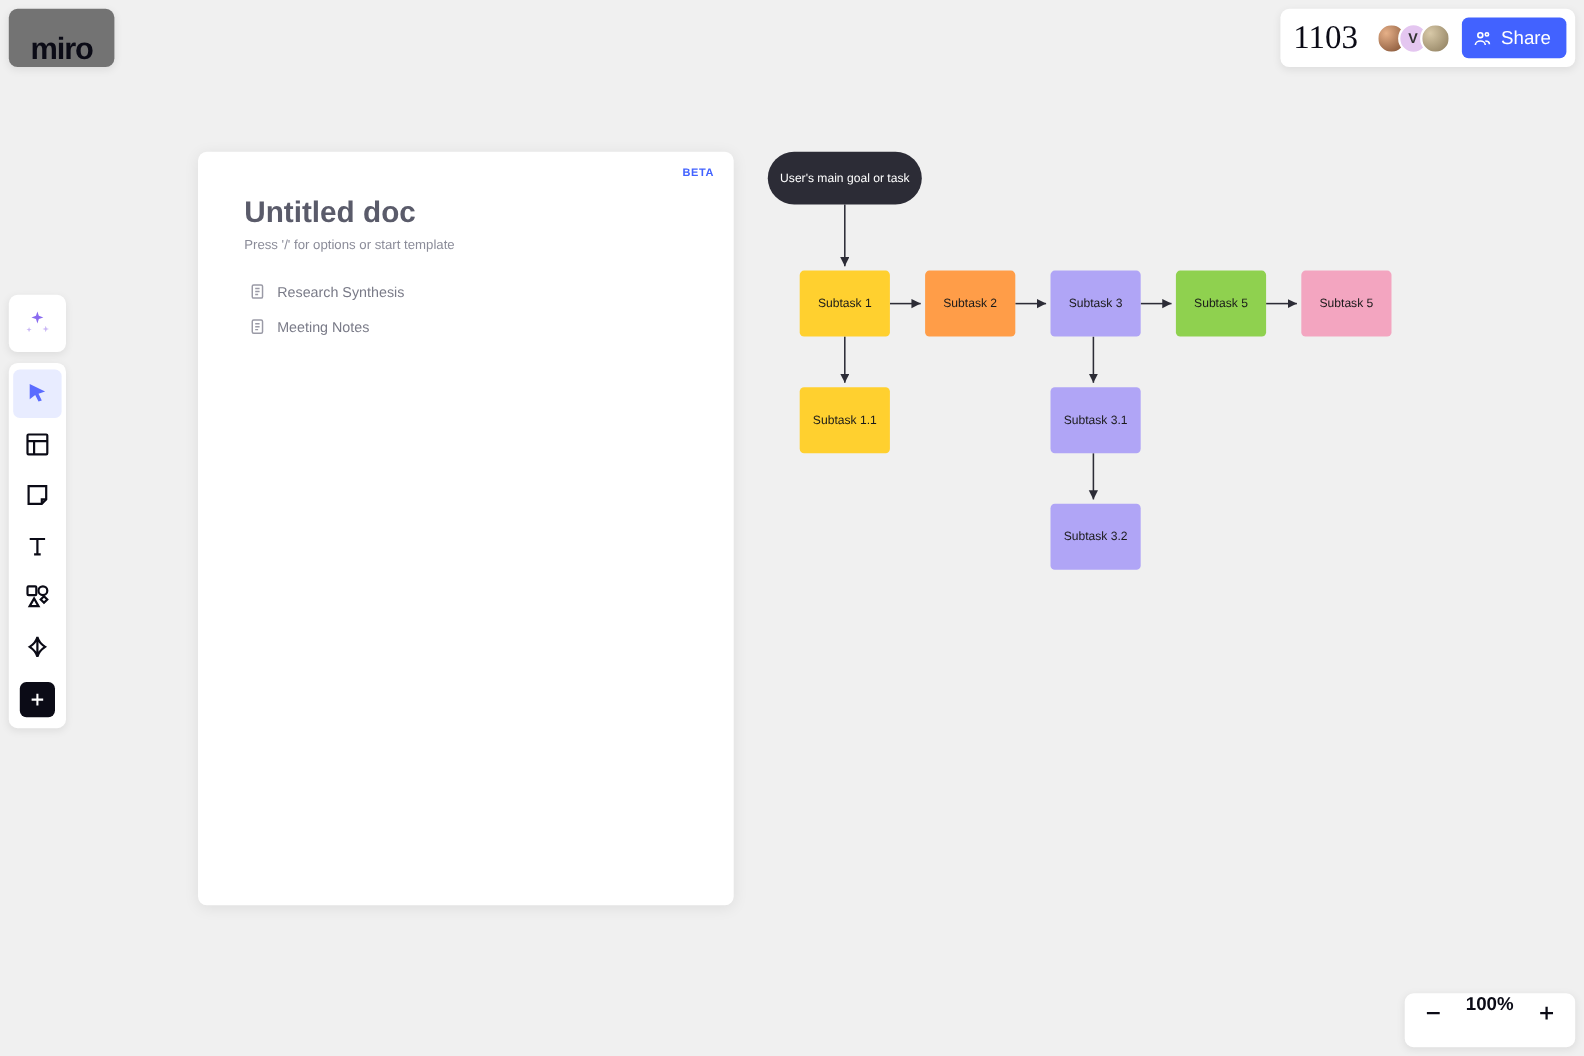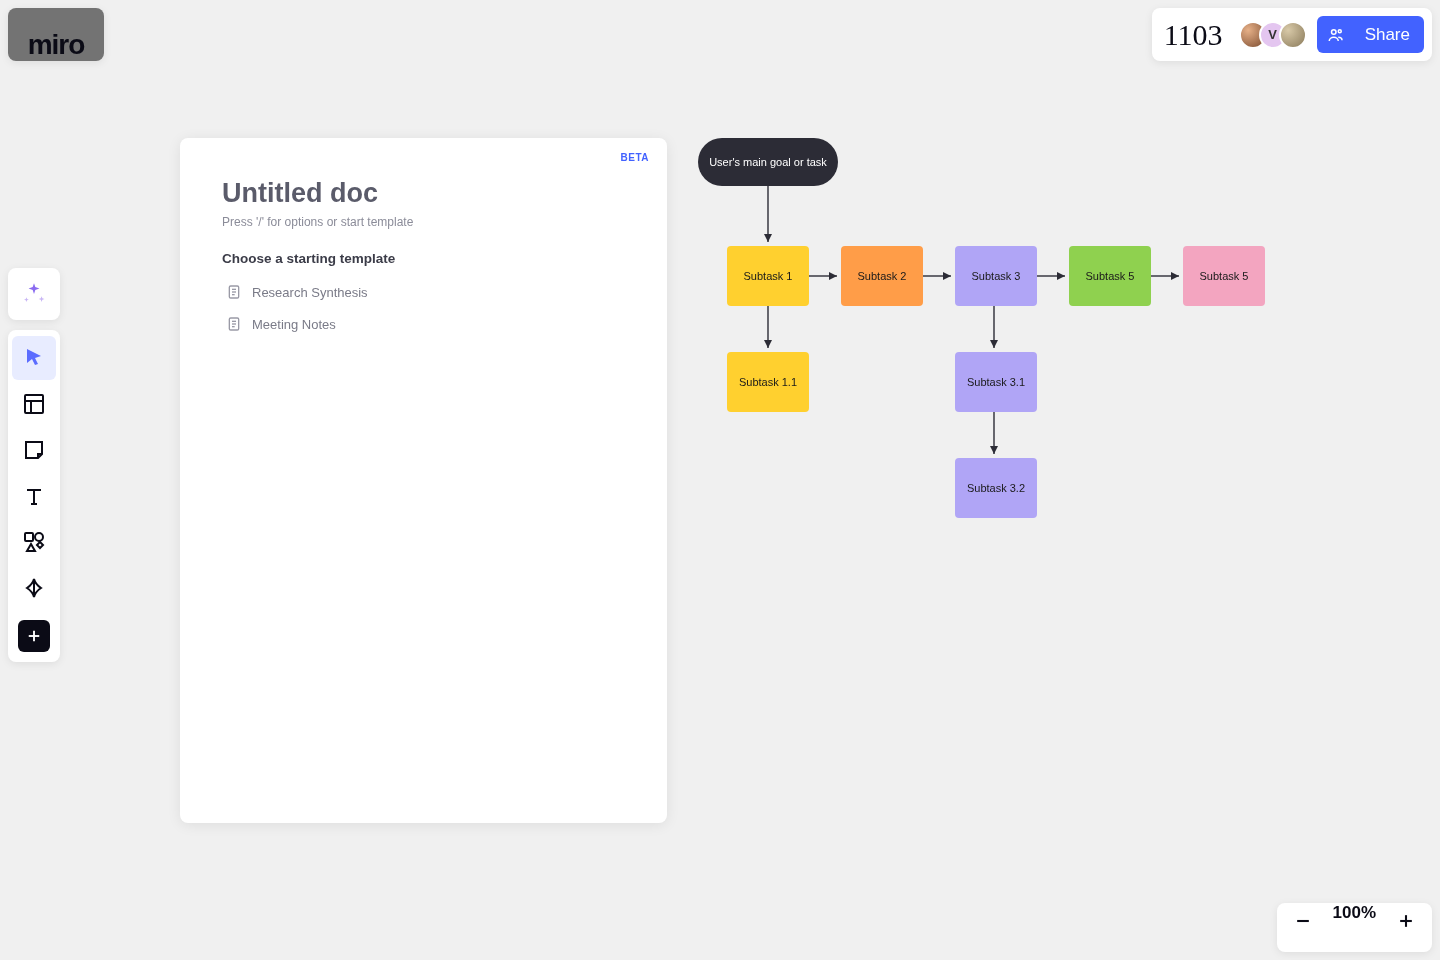--- a/index.html
+++ b/index.html
@@ -35,21 +35,21 @@
     font-size: 13px; font-weight: 600; color: #333;
     margin-left: -8px; background-size: cover; cursor: pointer;
   }
   .avatar:first-child { margin-left: 0; }
   .av1 { background: radial-gradient(circle at 30% 30%, #e6b088, #7a4a2e); }
   .av2 { background: #e4c6f0; }
   .av3 { background: radial-gradient(circle at 30% 30%, #d8c9a8, #8a7a5a); }
   .share-btn {
     background: #4262ff; color: #fff; border: none; border-radius: 6px;
     height: 37px; padding: 0 14px 0 10px; display: flex; align-items: center;
-    gap: 20px; font-size: 17px; font-weight: 500; cursor: pointer;
+    gap: 8px; font-size: 17px; font-weight: 500; cursor: pointer;
   }
   .share-btn svg { width: 18px; height: 18px; }
 
   
   .ai-tool {
     position: absolute; left: 8px; top: 268px;
     width: 52px; height: 52px; background: #fff; border-radius: 8px;
     box-shadow: 0 2px 8px rgba(0,0,0,0.08); display:flex; align-items:center; justify-content:center;
     cursor: pointer;
   }
@@ -217,21 +217,20 @@
         <line x1="12" y1="5" x2="12" y2="19"></line>
         <line x1="5" y1="12" x2="19" y2="12"></line>
       </svg>
   </div>
 </div>
 
 <div class="doc-card">
   <div class="beta-badge">BETA</div>
   <div class="doc-title">Untitled doc</div>
   <div class="doc-hint">Press '/' for options or start template</div>
-  <div class="doc-section">Choose a starting template</div>
   <div>
     <div class="template-item">
       <svg viewBox="0 0 24 24" fill="none" stroke="#9a9aa6" stroke-width="2">
           <rect x="5" y="3" width="14" height="18" rx="2"></rect>
           <line x1="9" y1="8" x2="15" y2="8"></line>
           <line x1="9" y1="12" x2="15" y2="12"></line>
           <line x1="9" y1="16" x2="13" y2="16"></line>
         </svg>
       <span>Research Synthesis</span>
     </div>

